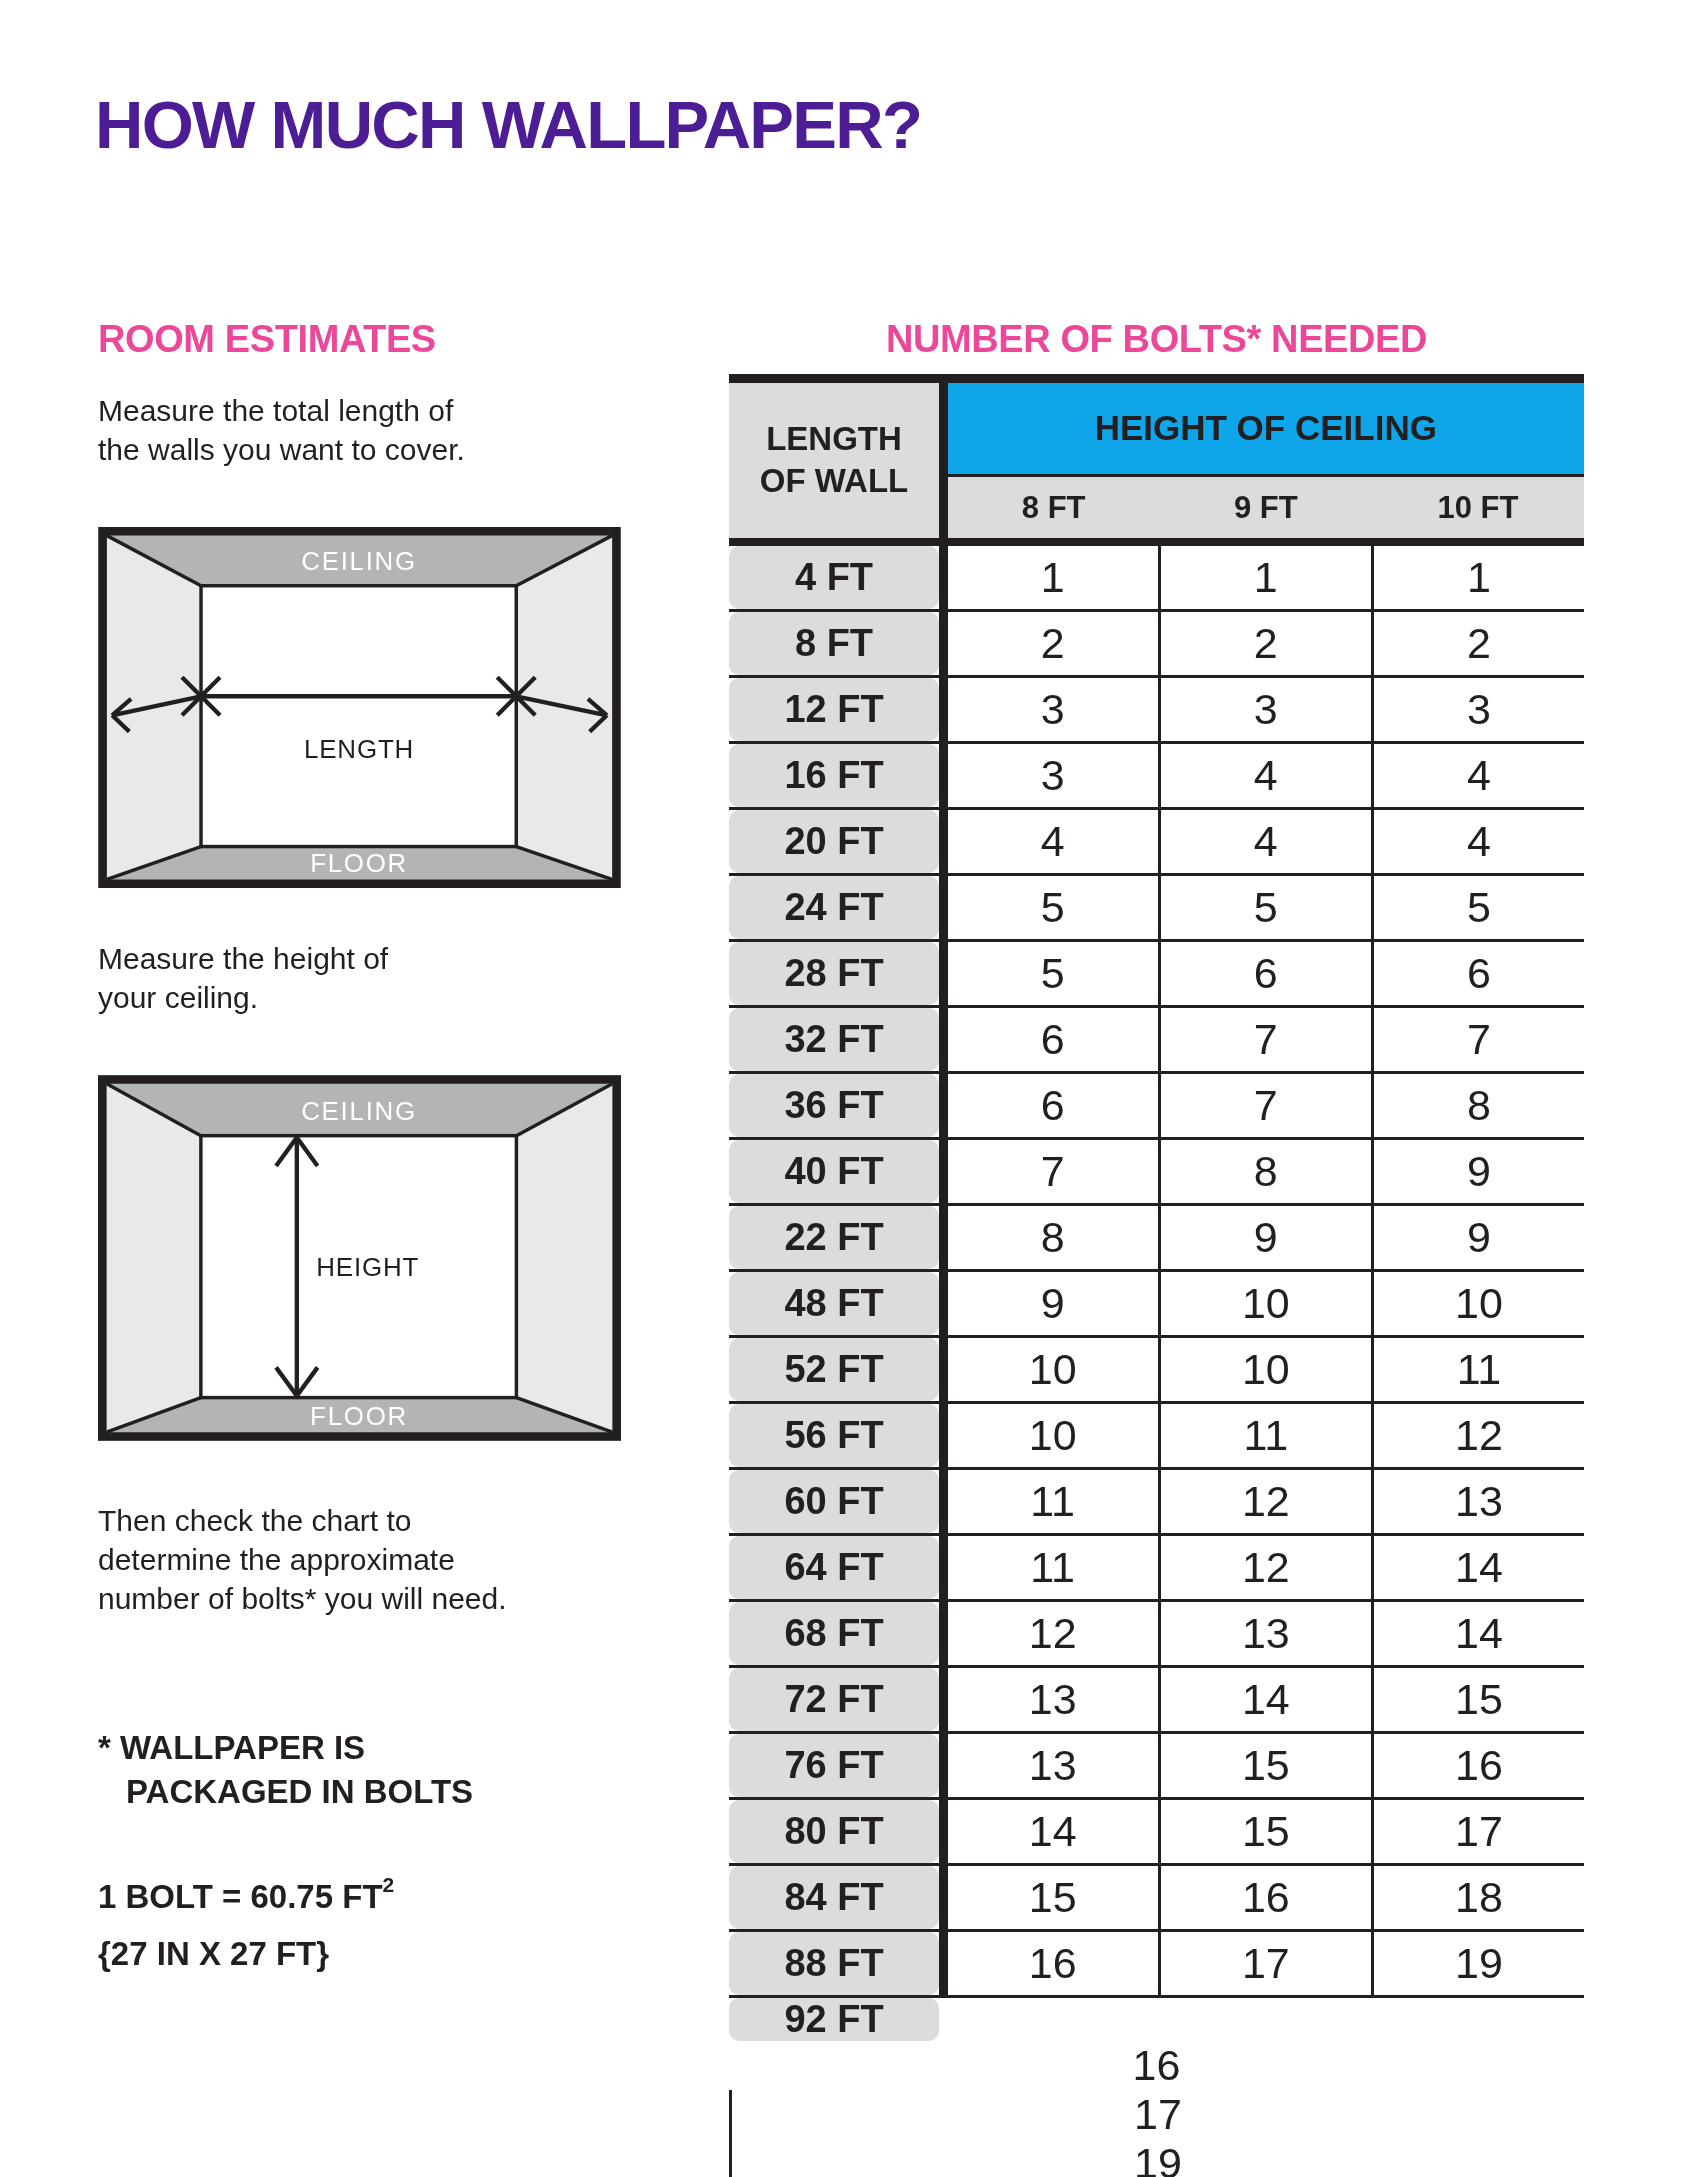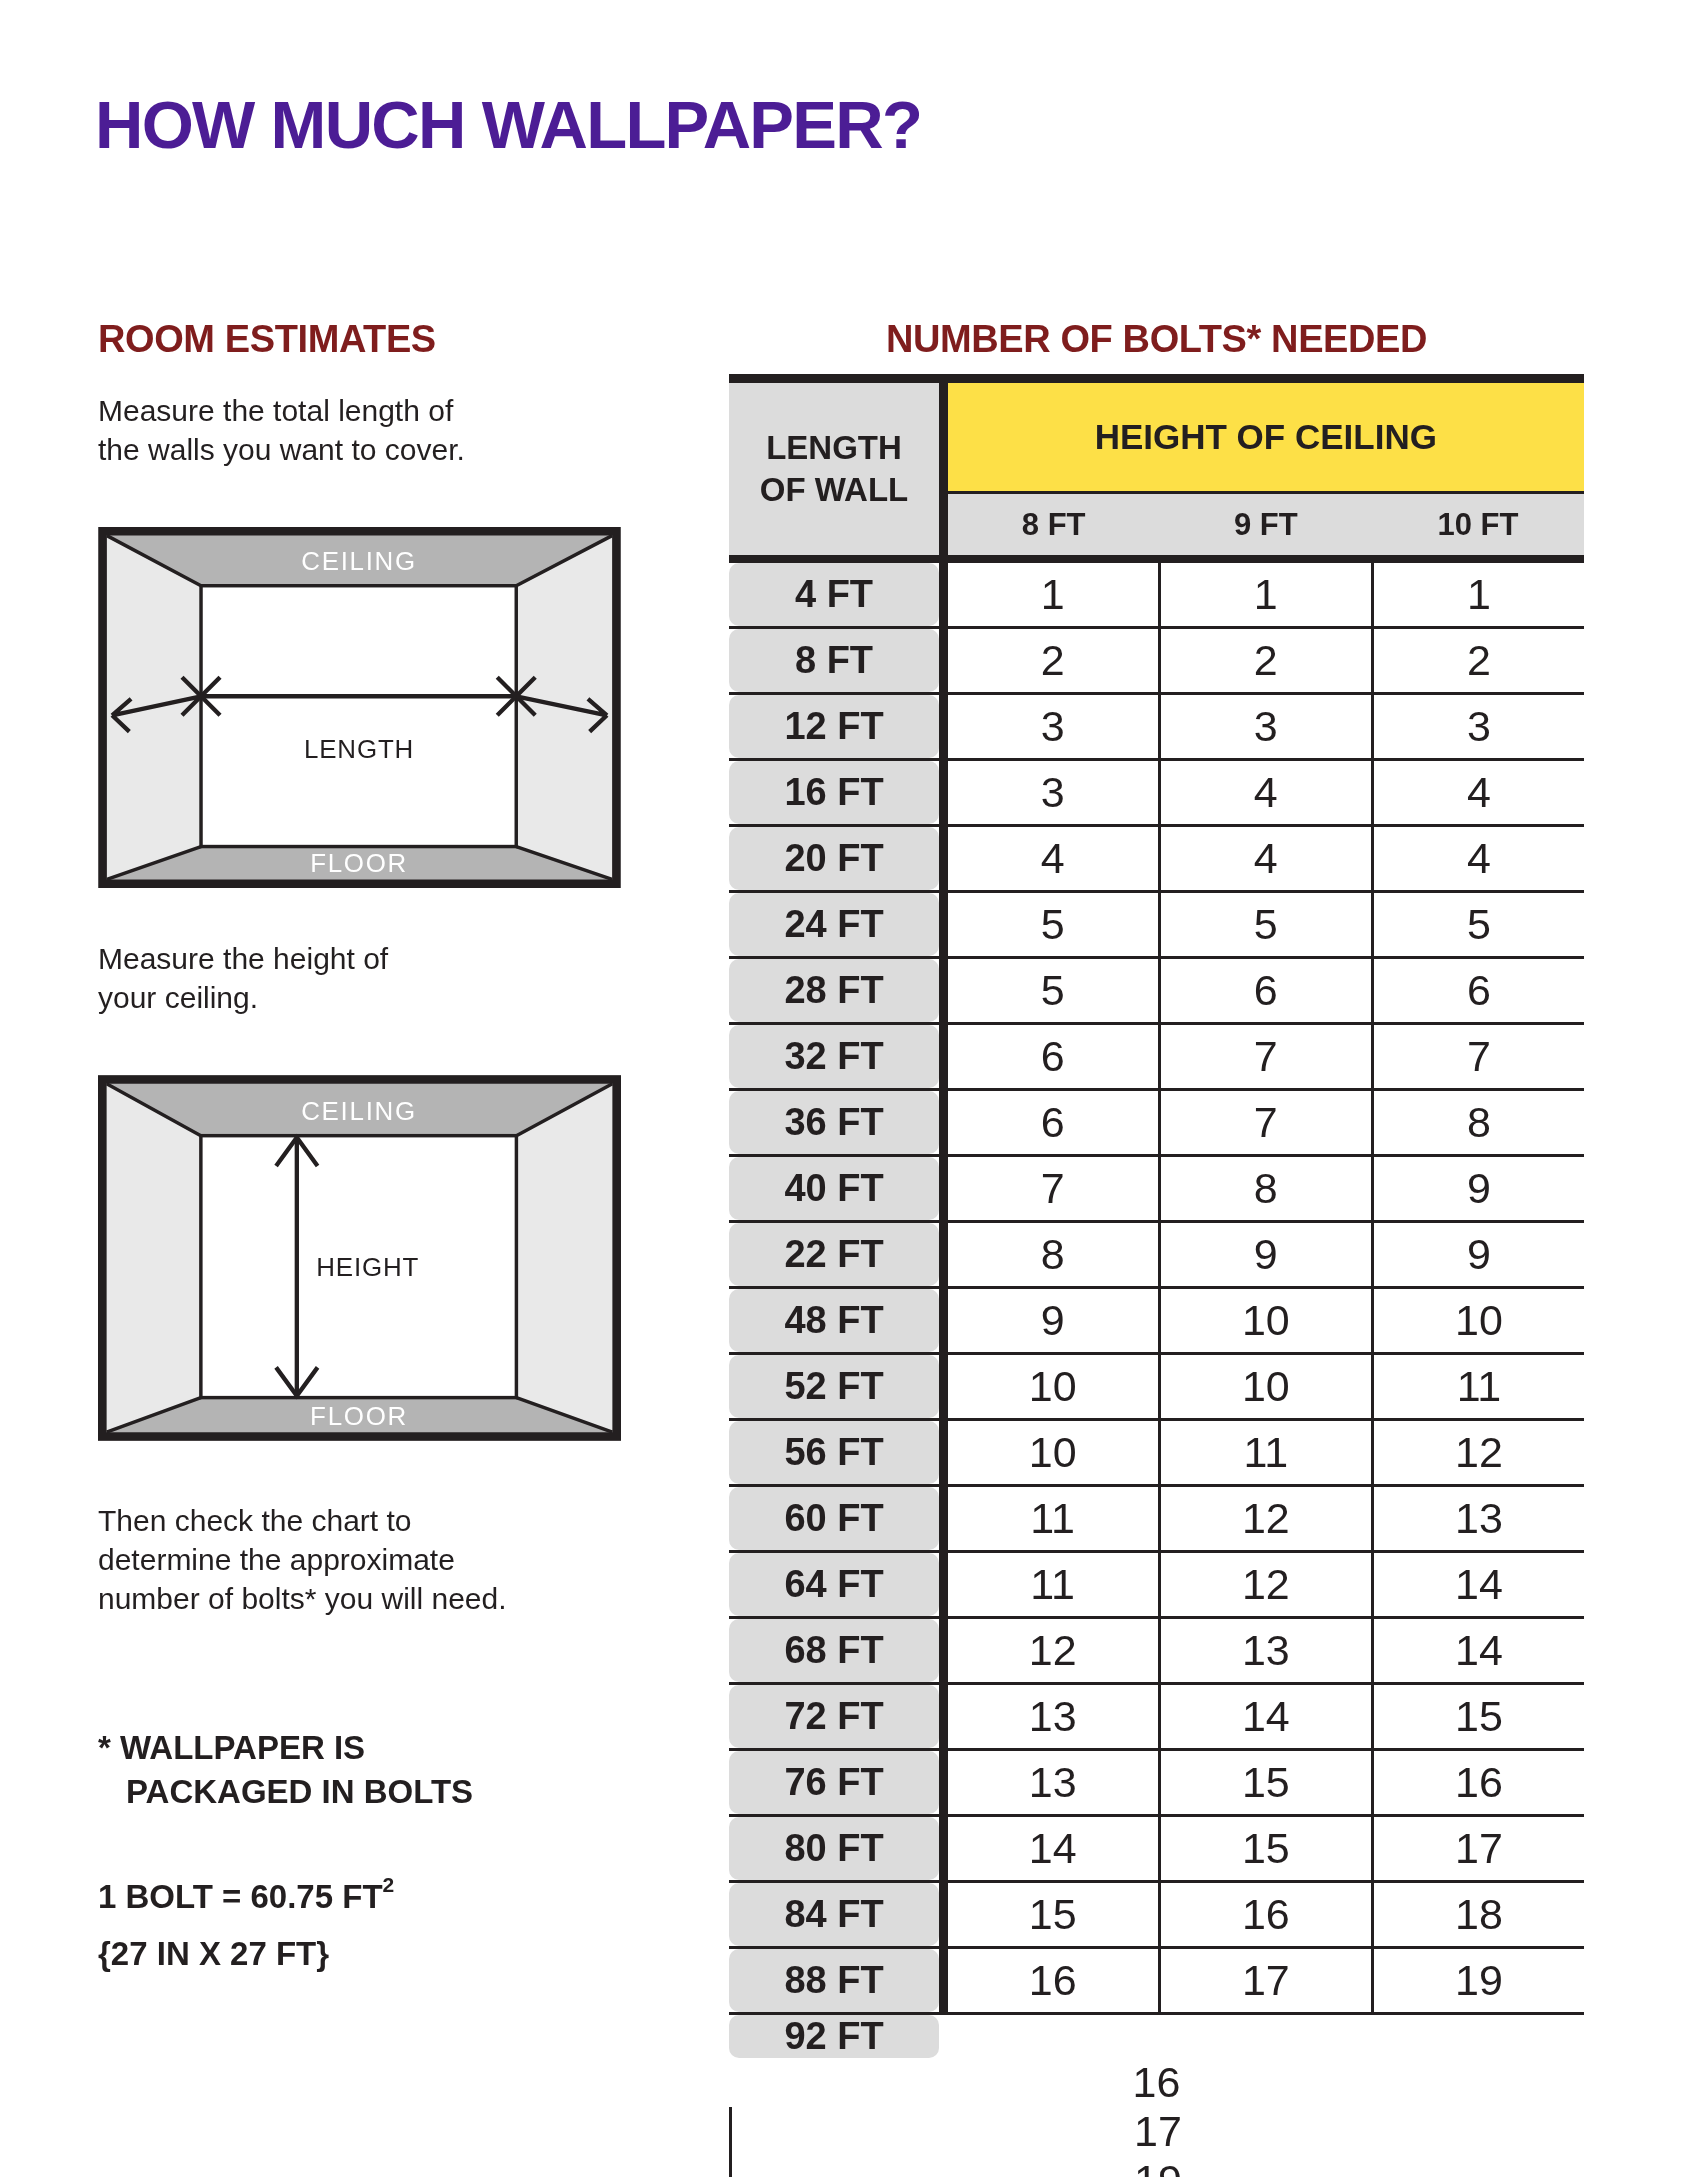--- a/index.html
+++ b/index.html
@@ -6,21 +6,21 @@
   .page{
     position:relative;width:1683px;height:2177px;background:#ffffff;
     font-family:"Liberation Sans","DejaVu Sans",sans-serif;color:#231f20;overflow:hidden;
   }
   
   .title{
     position:absolute;left:95px;top:86px;font-size:67px;font-weight:bold;
     letter-spacing:-1.7px;color:#4c1d95;white-space:nowrap;
   }
   .section-heading{
-    font-size:38px;font-weight:bold;color:#7f1d1d;letter-spacing:-0.4px;white-space:nowrap;
+    font-size:38px;font-weight:bold;color:#ec4899;letter-spacing:-0.4px;white-space:nowrap;
   }
   .room-heading{position:absolute;left:98px;top:318px;}
   .bolts-heading{position:absolute;left:729px;top:318px;width:855px;text-align:center;}
   
   .para{position:absolute;left:98px;font-size:30px;line-height:39px;color:#231f20;}
   .para1{top:391px;}
   .para2{top:939px;}
   .para3{top:1501px;}
   .footnote{position:absolute;left:98px;top:1726px;font-size:33px;font-weight:bold;line-height:44px;}
   .footnote .fn-indent{padding-left:28px;}
@@ -36,21 +36,21 @@
   .bottombar{height:6px;background:#231f20;}
   .graytail{height:9.5px;width:210px;background:#dcdcdc;}
   .thead{display:flex;}
   .hleft{
     width:210px;background:#dcdcdc;display:flex;flex-direction:column;
     align-items:center;justify-content:center;font-size:33px;font-weight:bold;line-height:42px;
   }
   .vdivider{width:8.6px;background:#231f20;}
   .hright{flex:1;display:flex;flex-direction:column;}
   .hoc{
-    height:108px;background:#fde047;display:flex;align-items:center;justify-content:center;
+    height:91px;background:#0ea5e9;display:flex;align-items:center;justify-content:center;
     font-size:35px;font-weight:bold;
   }
   .hline{height:3.5px;background:#231f20;}
   .subs{height:61px;background:#dcdcdc;display:flex;}
   .sub{flex:1;display:flex;align-items:center;justify-content:center;font-size:31px;font-weight:bold;}
   .hbottom{height:7.8px;background:#231f20;}
   .trow{display:flex;height:66px;box-sizing:border-box;border-bottom:3.5px solid #231f20;}
   .trow:last-child{border-bottom:none;flex-direction:column;}
   .tlabel{
     width:210px;background:#dcdcdc;display:flex;align-items:center;justify-content:center;

